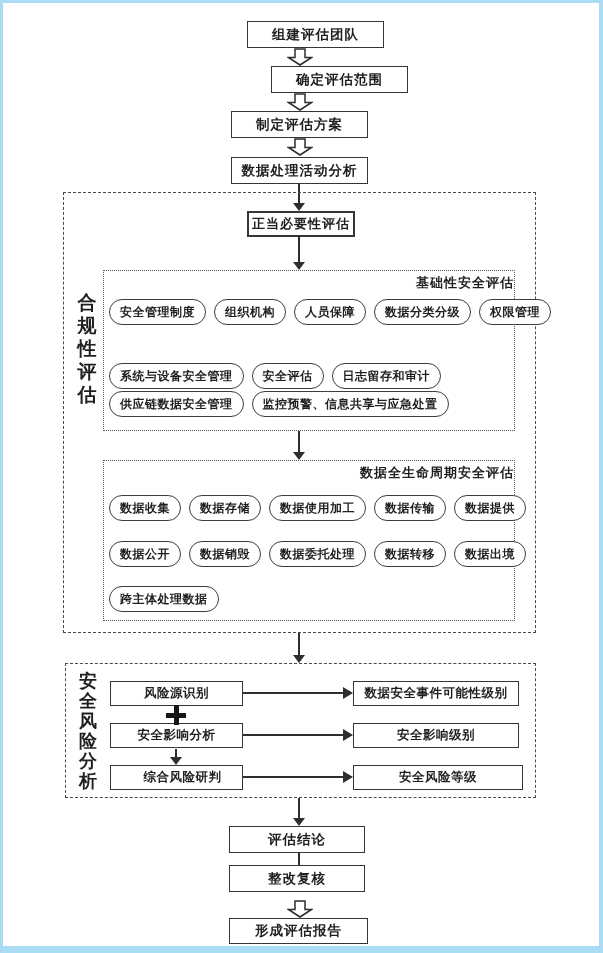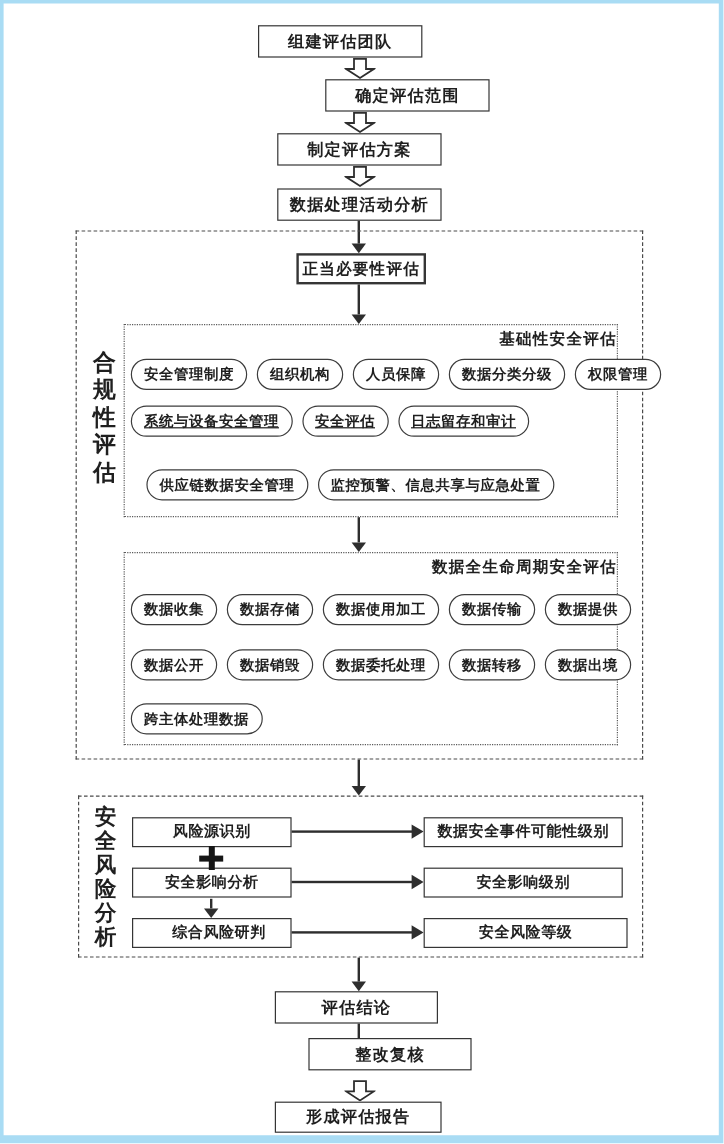--- a/index.html
+++ b/index.html
@@ -95,21 +95,21 @@
   .plus::before { content:""; position:absolute; left:0; top:7.5px; width:20px; height:5px; background:#161616; }
   .plus::after  { content:""; position:absolute; left:7.5px; top:0; width:5px; height:20px; background:#161616; }
 
   .hollow-arrow { position:absolute; width:26px; height:18px; }
 </style>
 </head>
 <body>
 
 <div class="page">
 
-  <div class="box" style="left:212px; top:18px; width:137px; height:27px;">组建评估团队</div>
+  <div class="box" style="left:244px; top:18px; width:137px; height:27px;">组建评估团队</div>
 
   <svg class="hollow-arrow" style="left:284px; top:45px;" viewBox="0 0 26 18">
     <polygon points="8,1 18,1 18,9.5 24.5,9.5 13,17 1.5,9.5 8,9.5" fill="#ffffff" stroke="#2e2e2e" stroke-width="1.5"></polygon>
   </svg>
 
   <div class="box" style="left:228px; top:63px; width:137px; height:27px;margin-left:40px;">确定评估范围</div>
 
   <svg class="hollow-arrow" style="left:284px; top:90px;" viewBox="0 0 26 18">
     <polygon points="8,1 18,1 18,9.5 24.5,9.5 13,17 1.5,9.5 8,9.5" fill="#ffffff" stroke="#2e2e2e" stroke-width="1.5"></polygon>
   </svg>
@@ -137,27 +137,27 @@
   </div>
 
   <div class="pill-row" style="left:106px; top:296px;">
     <div class="pill">安全管理制度</div>
     <div class="pill">组织机构</div>
     <div class="pill">人员保障</div>
     <div class="pill">数据分类分级</div>
     <div class="pill">权限管理</div>
   </div>
 
-  <div class="pill-row" style="left:106px; top:335px;text-decoration:underline;">
+  <div class="pill-row" style="left:106px; top:360px;">
     <div class="pill">系统与设备安全管理</div>
     <div class="pill">安全评估</div>
     <div class="pill">日志留存和审计</div>
   </div>
 
-  <div class="pill-row" style="left:119px; top:388px;">
+  <div class="pill-row" style="left:106px; top:388px;">
     <div class="pill">供应链数据安全管理</div>
     <div class="pill">监控预警、信息共享与应急处置</div>
   </div>
 
   <div class="varrow" style="left:290px; top:428px; height:29px;"></div>
 
   <div class="dotted-frame" style="left:100px; top:457px; width:412px; height:161px;">
     <div class="frame-title">数据全生命周期安全评估</div>
   </div>
 
@@ -201,21 +201,21 @@
   <div class="box small" style="left:350px; top:720px; width:166px; height:25px;">安全影响级别</div>
   <div class="box small" style="left:350px; top:678px; width:166px; height:25px;">数据安全事件可能性级别</div>
   <div class="box small" style="left:350px; top:762px; width:170px; height:25px;">安全风险等级</div>
 
   <div class="varrow" style="left:290px; top:795px; height:28px;"></div>
 
   <div class="box" style="left:226px; top:823px; width:136px; height:27px;">评估结论</div>
 
   <div class="varrow" style="left:290px; top:850px; height:20px;"></div>
 
-  <div class="box" style="left:226px; top:862px; width:136px; height:27px;margin-left:28px;">整改复核</div>
+  <div class="box" style="left:226px; top:862px; width:136px; height:27px;">整改复核</div>
 
   <svg class="hollow-arrow" style="left:284px; top:897px;" viewBox="0 0 26 18">
     <polygon points="8,1 18,1 18,9.5 24.5,9.5 13,17 1.5,9.5 8,9.5" fill="#ffffff" stroke="#2e2e2e" stroke-width="1.5"></polygon>
   </svg>
 
   <div class="box" style="left:226px; top:915px; width:139px; height:26px;">形成评估报告</div>
 
 </div>
 
 </body></html>

